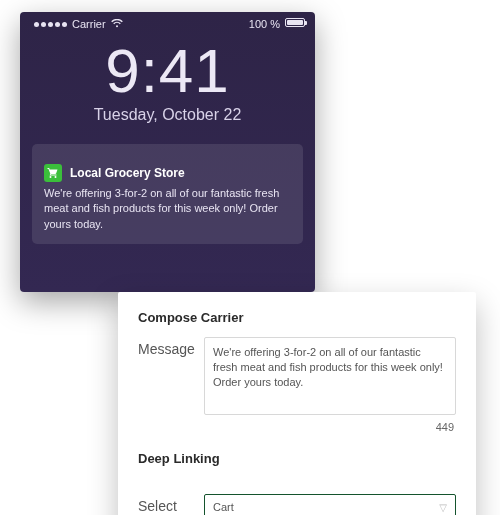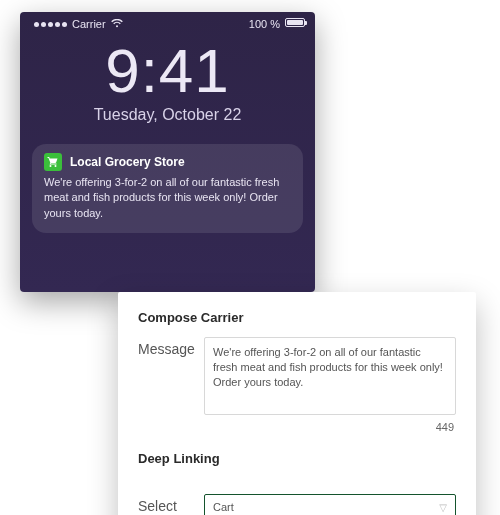--- a/index.html
+++ b/index.html
@@ -57,22 +57,22 @@
   }
   .date {
     font-size: 16px;
     color: #d8d2e8;
     margin-top: 4px;
     font-weight: 300;
   }
   .notif {
     margin: 20px 12px 0 12px;
     background: rgba(255,255,255,0.10);
-    border-radius: 14px;
-    padding: 9px 12px 12px 12px;
+    border-radius: 5px;
+    padding: 20px 12px 12px 12px;
   }
   .notif-head { display: flex; align-items: center; gap: 8px; margin-bottom: 4px;}
   .app-icon {
     width: 18px; height: 18px; background: #3bbf3b; border-radius: 3px;
     display: flex; align-items: center; justify-content: center;
   }
   .cart-svg { width: 12px; height: 12px; }
   .notif-title { font-size: 12px; font-weight: 700; color: #fff; }
   .notif-body { font-size: 11px; line-height: 1.4; color: #e8e4f2; }
 

